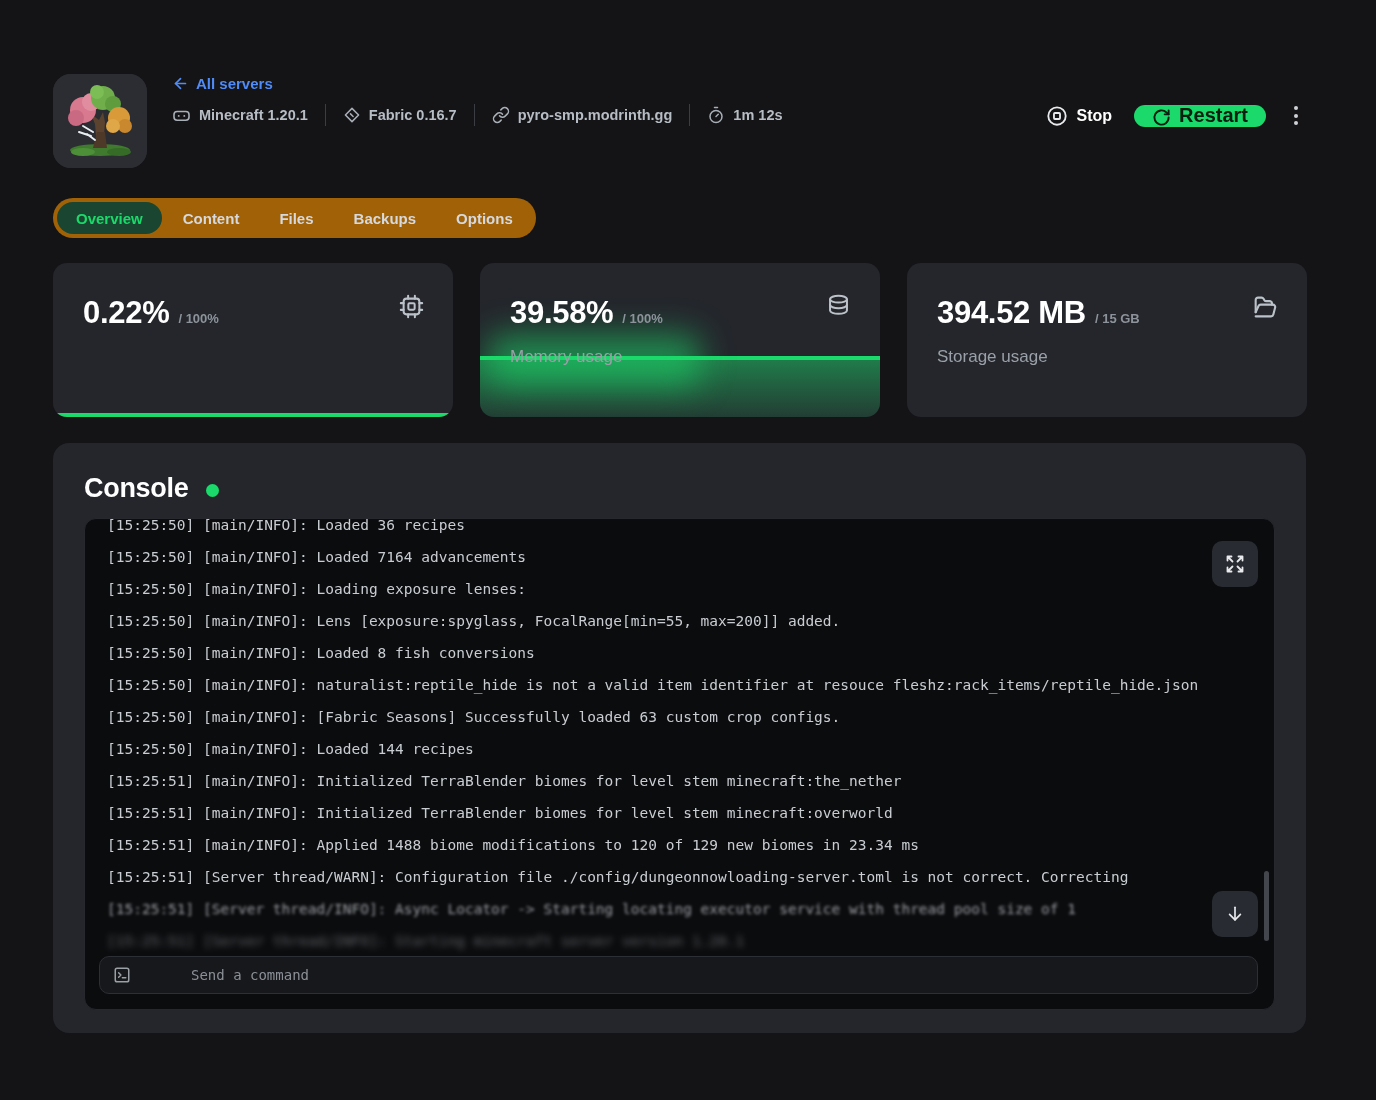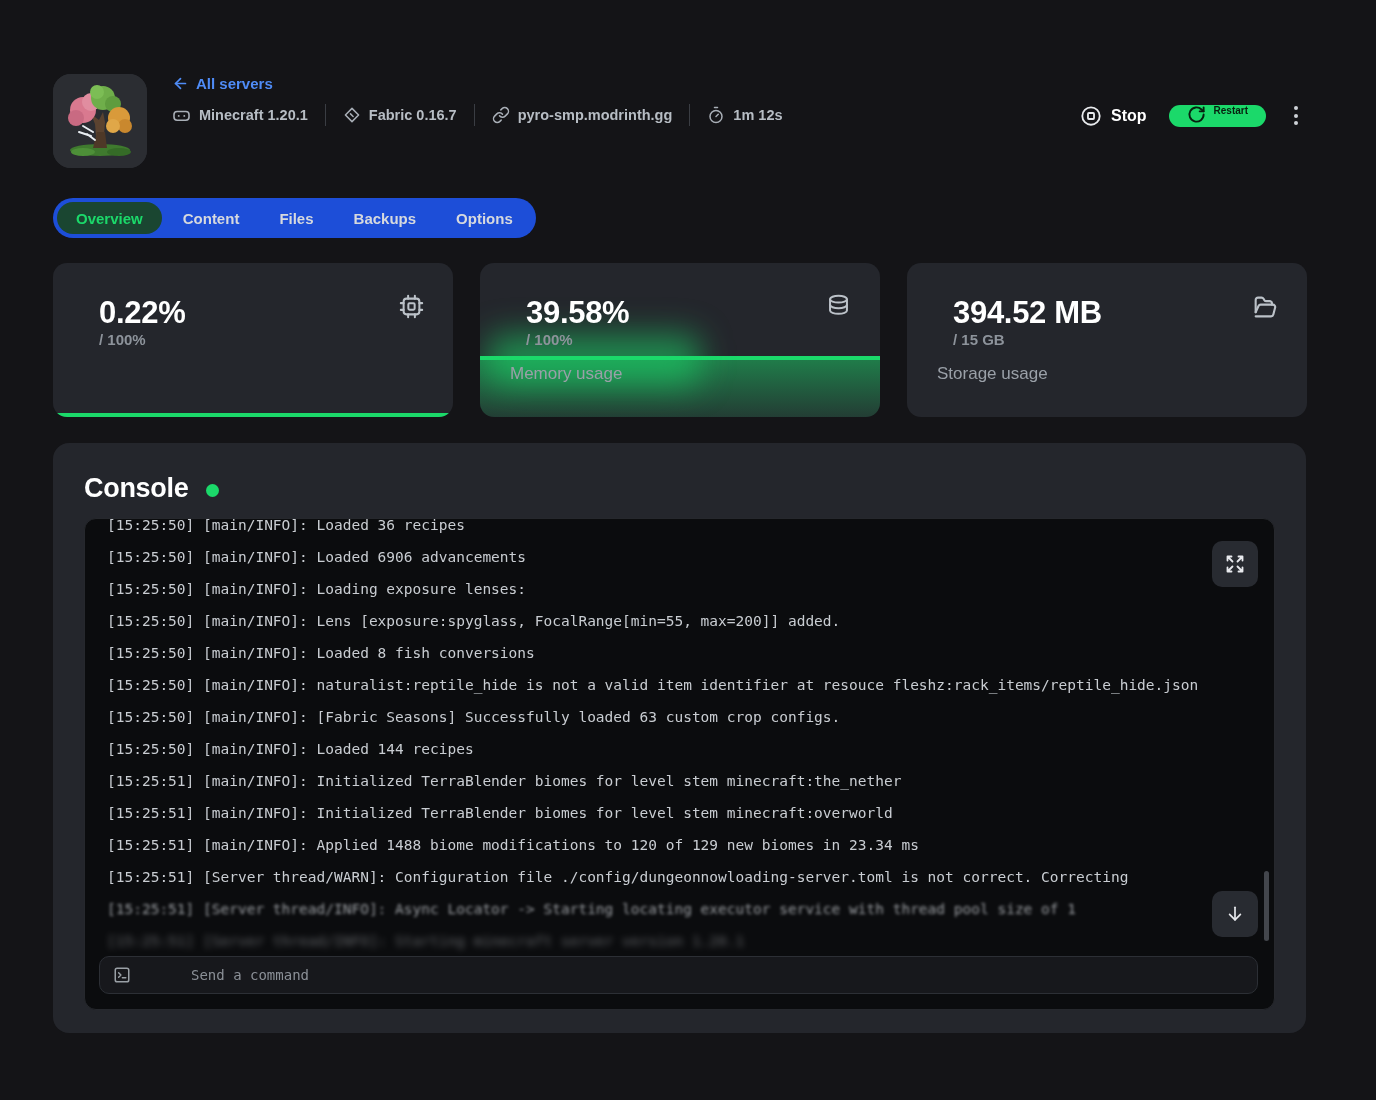--- a/index.html
+++ b/index.html
@@ -31,35 +31,35 @@
   .back-link{display:flex;align-items:center;gap:7px;color:var(--blue);font-size:15px;font-weight:600;cursor:pointer;line-height:1;margin-top:1px;}
   .server-title{font-size:34px;font-weight:700;letter-spacing:-.5px;margin-top:9px;line-height:1.1;}
   .meta-row{display:flex;align-items:center;margin-top:12px;color:var(--meta);}
   .meta-item{display:flex;align-items:center;gap:8px;font-size:14.5px;font-weight:600;}
   .meta-item svg{color:#a9afb7;}
   .meta-sep{width:1px;height:22px;background:#3a3d43;margin:0 17px;}
 
   .header-actions{position:absolute;top:100px;right:72px;display:flex;align-items:center;gap:22px;}
   .stop-btn{display:flex;align-items:center;gap:9px;background:none;border:none;color:#fff;font-family:inherit;font-size:16px;font-weight:700;cursor:pointer;}
   .stop-btn svg{color:#e8eaed;}
-  .restart-btn{display:flex;align-items:flex-start;gap:8px;background:var(--green);border:none;border-radius:20px;height:22px;padding:0 18px;color:#07200f;font-family:inherit;font-size:10px;font-weight:700;cursor:pointer;}
+  .restart-btn{display:flex;align-items:flex-end;gap:8px;background:var(--green);border:none;border-radius:20px;height:22px;padding:0 18px;color:#07200f;font-family:inherit;font-size:20px;font-weight:700;cursor:pointer;}
   .kebab{display:flex;flex-direction:column;gap:3.5px;background:none;border:none;cursor:pointer;padding:6px;}
   .kebab span{width:4px;height:4px;border-radius:50%;background:#ced2d8;display:block;}
 
   
-  .tab-bar{position:absolute;left:53px;top:198px;height:40px;background:#1d4ed8;border-radius:21px;display:flex;align-items:center;padding:4px;gap:2px;}
+  .tab-bar{position:absolute;left:53px;top:198px;height:40px;background:#a16207;border-radius:21px;display:flex;align-items:center;padding:4px;gap:2px;}
   .tab{height:32px;border:none;border-radius:16px;background:transparent;color:#d6d9de;font-family:inherit;font-size:15px;font-weight:600;padding:0 19px;cursor:pointer;line-height:1;}
   .tab.active{background:#1a4631;color:var(--green);}
 
   
   .stats-row{position:absolute;left:53px;top:263px;width:1253px;display:flex;gap:27px;}
   .stat-card{position:relative;width:400px;height:154px;background:var(--card);border-radius:14px;padding:32px 30px 0 30px;overflow:hidden;flex:none;}
-  .stat-value-row{display:flex;align-items:baseline;position:relative;z-index:2;flex-direction:column;}
+  .stat-value-row{display:flex;align-items:baseline;gap:9px;position:relative;z-index:2;}
   .stat-value{font-size:31px;font-weight:700;letter-spacing:-.3px;}
-  .stat-total{font-size:15px;font-weight:600;color:#8d939b;margin-left:16px;}
+  .stat-total{font-size:13px;font-weight:600;color:#8d939b;}
   .stat-label{margin-top:16px;font-size:17px;color:var(--muted);position:relative;z-index:2;}
   .stat-icon{position:absolute;top:30px;right:28px;color:#bcc2c9;z-index:2;}
   .stat-fill{position:absolute;left:0;right:0;bottom:0;z-index:1;border-top:4px solid var(--green);
     background:linear-gradient(180deg,rgba(27,217,106,.48) 0%,rgba(27,217,106,.13) 100%);}
   .stat-fill .glow{position:absolute;top:-26px;left:8px;width:53%;height:52px;background:rgba(27,217,106,.55);filter:blur(16px);border-radius:14px;}
 
   
   .console-card{position:absolute;left:53px;top:443px;width:1253px;height:590px;background:var(--card);border-radius:16px;padding:30px 31px;}
   .console-head{display:flex;align-items:center;gap:18px;}
   .console-title{font-size:27px;font-weight:700;letter-spacing:-.3px;}
@@ -236,21 +236,21 @@
 
   <section class="console-card">
     <div class="console-head">
       <span class="console-title">Console</span>
       <span class="status-dot"></span>
     </div>
 
     <div class="terminal">
       <div class="log-area">
           <div class="log-line clipped">[15:25:50] [main/INFO]: Loaded 36 recipes</div>
-          <div class="log-line">[15:25:50] [main/INFO]: Loaded 6906 advancements</div>
+          <div class="log-line">[15:25:50] [main/INFO]: Loaded 7164 advancements</div>
           <div class="log-line">[15:25:50] [main/INFO]: Loading exposure lenses:</div>
           <div class="log-line">[15:25:50] [main/INFO]: Lens [exposure:spyglass, FocalRange[min=55, max=200]] added.</div>
           <div class="log-line">[15:25:50] [main/INFO]: Loaded 8 fish conversions</div>
           <div class="log-line">[15:25:50] [main/INFO]: naturalist:reptile_hide is not a valid item identifier at resouce fleshz:rack_items/reptile_hide.json</div>
           <div class="log-line">[15:25:50] [main/INFO]: [Fabric Seasons] Successfully loaded 63 custom crop configs.</div>
           <div class="log-line">[15:25:50] [main/INFO]: Loaded 144 recipes</div>
           <div class="log-line">[15:25:51] [main/INFO]: Initialized TerraBlender biomes for level stem minecraft:the_nether</div>
           <div class="log-line">[15:25:51] [main/INFO]: Initialized TerraBlender biomes for level stem minecraft:overworld</div>
           <div class="log-line">[15:25:51] [main/INFO]: Applied 1488 biome modifications to 120 of 129 new biomes in 23.34 ms</div>
           <div class="log-line">[15:25:51] [Server thread/WARN]: Configuration file ./config/dungeonnowloading-server.toml is not correct. Correcting</div>

